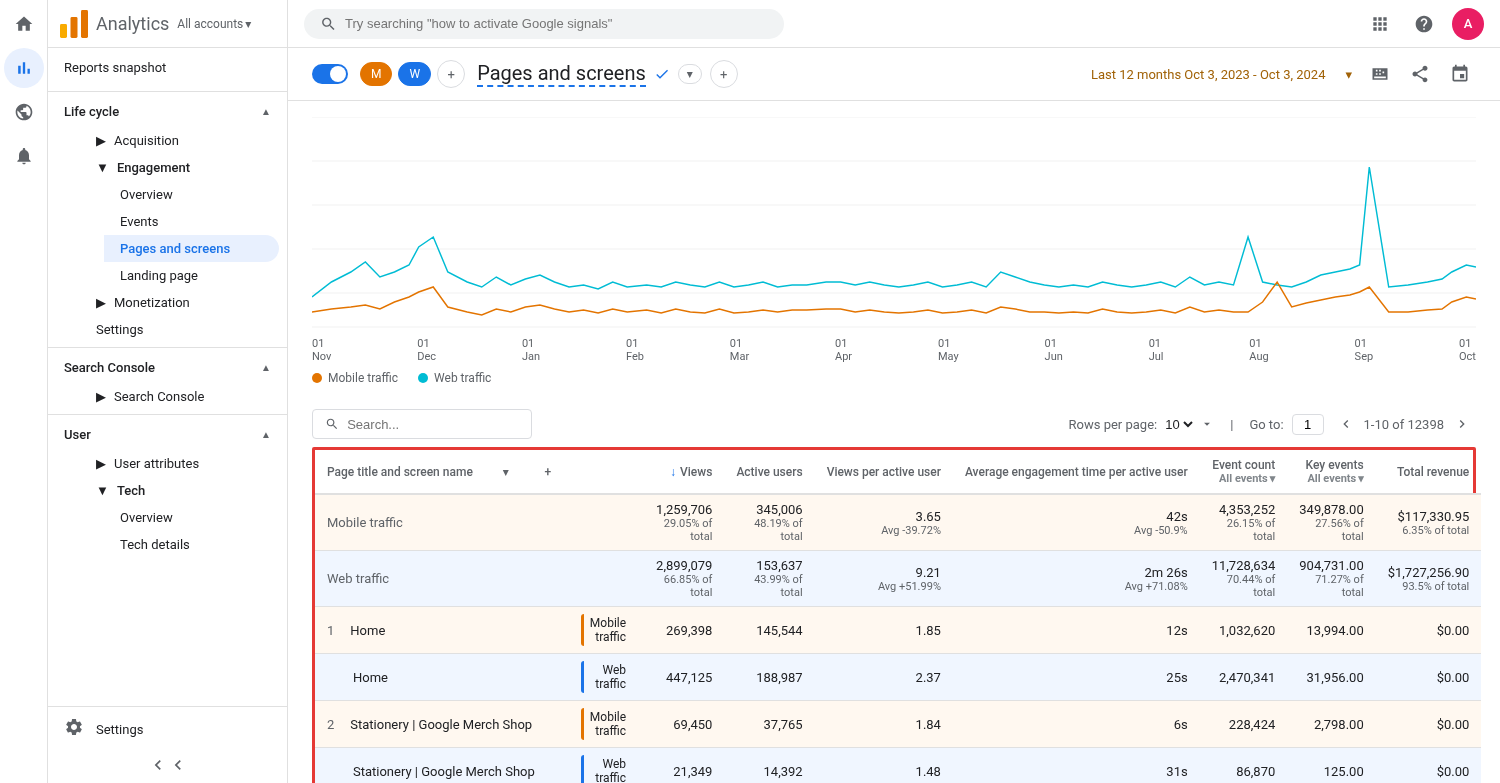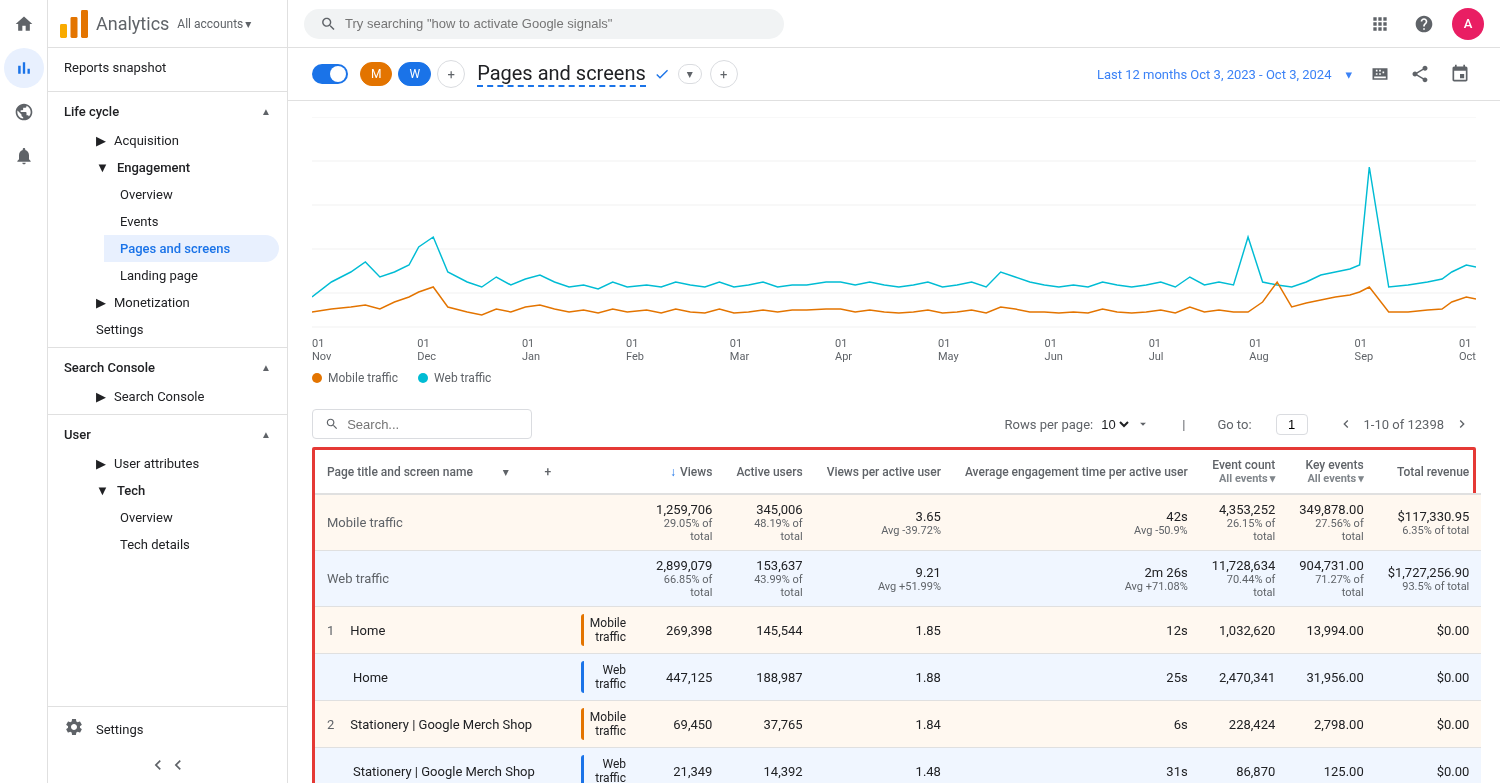--- a/index.html
+++ b/index.html
@@ -45,36 +45,36 @@
     
     .report-header { display: flex; align-items: center; padding: 10px 24px; gap: 12px; border-bottom: 1px solid #e0e0e0; flex-shrink: 0; }
     .segment-chips { display: flex; align-items: center; gap: 6px; }
     .chip { display: flex; align-items: center; gap: 4px; padding: 4px 10px; border-radius: 16px; font-size: 12px; cursor: pointer; border: 1px solid #dadce0; }
     .chip.m { background: #e37400; color: #fff; border-color: #e37400; }
     .chip.w { background: #1a73e8; color: #fff; border-color: #1a73e8; }
     .chip-add { width: 28px; height: 28px; display: flex; align-items: center; justify-content: center; border-radius: 50%; border: 1px solid #dadce0; cursor: pointer; color: #5f6368; }
     .report-title-area { display: flex; align-items: center; gap: 8px; }
     .report-title { font-size: 20px; font-weight: 400; color: #202124; }
     .report-title-underline { border-bottom: 2px dashed #1a73e8; }
-    .date-range { margin-left: auto; display: flex; gap: 14px; font-size: 13px; color: #3b82f6; }
+    .date-range { margin-left: auto; display: flex; gap: 20px; font-size: 13px; color: #a16207; }
     .report-actions { display: flex; align-items: center; gap: 8px; }
 
     
     .chart-container { padding: 16px 24px 8px; }
     .chart-wrapper { position: relative; height: 220px; width: 100%; }
     .chart-legend { display: flex; align-items: center; gap: 20px; padding: 4px 0 8px; }
     .legend-item { display: flex; align-items: center; gap: 6px; font-size: 12px; color: #5f6368; }
     .legend-dot { width: 10px; height: 10px; border-radius: 50%; }
 
     
     .table-area { padding: 0 24px 16px; }
     .table-toolbar { display: flex; align-items: center; padding: 8px 0; gap: 12px; }
     .table-search { display: flex; align-items: center; gap: 8px; padding: 6px 12px; border: 1px solid #dadce0; border-radius: 4px; width: 220px; }
     .table-search input { border: none; outline: none; font-size: 13px; width: 100%; }
-    .pagination { display: flex; align-items: center; gap: 24px; margin-left: auto; font-size: 13px; color: #5f6368; }
+    .pagination { display: flex; align-items: center; gap: 8px; margin-left: auto; font-size: 13px; color: #5f6368; }
     .rows-per-page { display: flex; align-items: center; gap: 4px; }
     .rows-select { border: none; outline: none; background: transparent; font-size: 13px; color: #202124; cursor: pointer; }
     .page-nav { display: flex; align-items: center; gap: 4px; }
     .page-btn { width: 28px; height: 28px; display: flex; align-items: center; justify-content: center; border-radius: 50%; cursor: pointer; color: #5f6368; }
 
     
     .data-table { width: 100%; border-collapse: collapse; }
     .data-table th { font-size: 12px; font-weight: 500; color: #5f6368; padding: 8px 12px; text-align: right; border-bottom: 2px solid #e0e0e0; white-space: nowrap; }
     .data-table th:first-child { text-align: left; }
     .data-table td { padding: 7px 12px; border-bottom: 1px solid #e0e0e0; font-size: 13px; text-align: right; }
@@ -549,21 +549,21 @@
         <span class="page-name">Home</span>
       </div>
     </td>
     <td>
       <span class="traffic-badge web">
         Web traffic
       </span>
     </td>
     <td>447,125</td>
     <td>188,987</td>
-    <td>1.88</td>
+    <td>2.37</td>
     <td>25s</td>
     <td>2,470,341</td>
     <td>31,956.00</td>
     <td>$0.00</td>
   </tr>
             <tr style="background: rgb(255, 248, 240);">
     <td style="text-align:left;">
       <div style="display:flex;align-items:center;gap:8px;">
         <span class="row-num">2</span>
         <span class="page-name">Stationery | Google Merch Shop</span>

